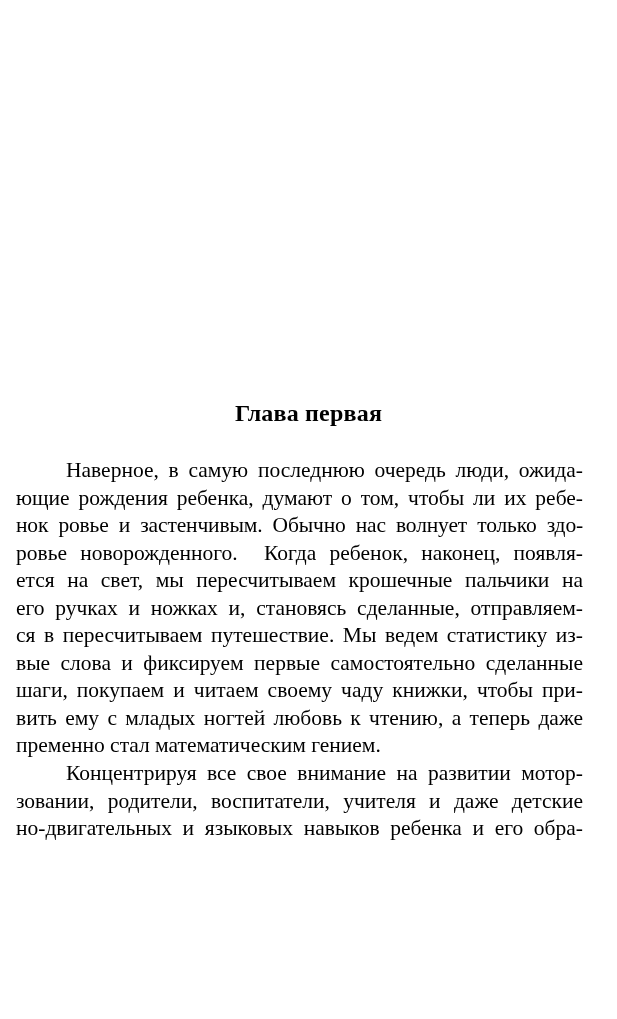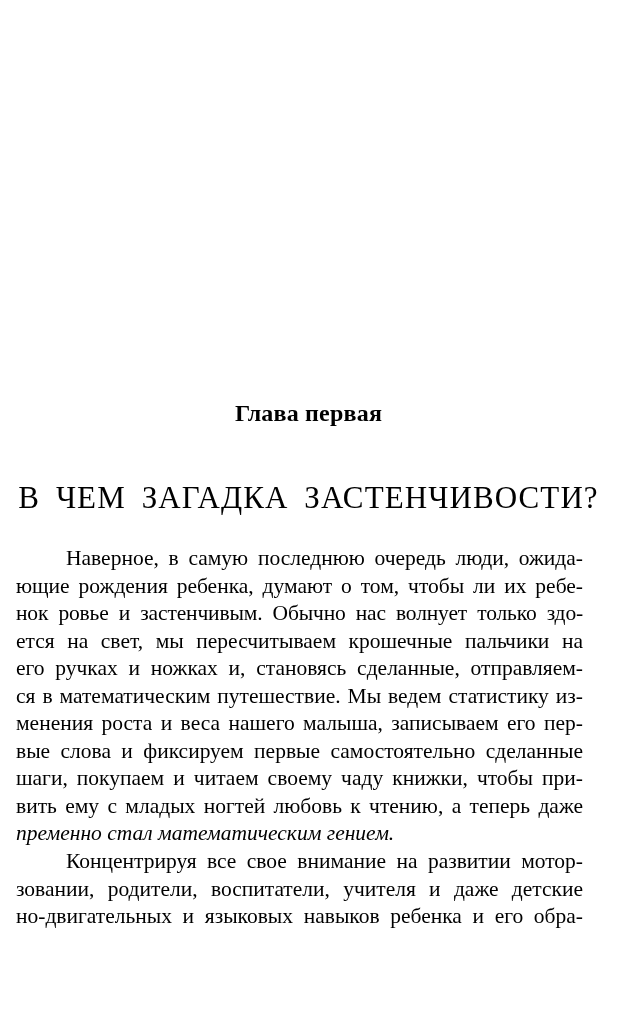--- a/index.html
+++ b/index.html
@@ -61,47 +61,45 @@
     text-align: justify;
     text-align-last: justify;
     white-space: pre;
   }
   .ln.indent {
     text-indent: 50px;
   }
   
   .ln.flush {
     text-align-last: left;
-    font-style: italic;
   }
   .ln.tight {
     letter-spacing: -0.15px;
   }
 </style>
 </head>
 <body>
 
 <div class="page">
 
   <div class="top-blank"></div>
 
   <div class="chapter-label">Глава первая</div>
 
-  <div class="chapter-title">В ЧЕМ ЗАГАДКА ЗАСТЕНЧИВОСТИ?</div>
 
   <div class="body-block">
 
     <div class="para">
       <span class="ln indent">Наверное, в самую последнюю очередь люди, ожида-</span>
       <span class="ln">ющие рождения ребенка, думают о том, чтобы ли их ребе-</span>
       <span class="ln tight">нок ровье и застенчивым. Обычно нас волнует только здо-</span>
+      <span class="ln">ровье новорожденного.  Когда ребенок, наконец, появля-</span>
       <span class="ln">ется на свет, мы пересчитываем крошечные пальчики на</span>
       <span class="ln">его ручках и ножках и, становясь сделанные, отправляем-</span>
-      <span class="ln">ся в математическим путешествие. Мы ведем статистику из-</span>
-      <span class="ln">менения роста и веса нашего малыша, записываем его пер-</span>
+      <span class="ln">ся в пересчитываем путешествие. Мы ведем статистику из-</span>
       <span class="ln">вые слова и фиксируем первые самостоятельно сделанные</span>
       <span class="ln">шаги, покупаем и читаем своему чаду книжки, чтобы при-</span>
       <span class="ln">вить ему с младых ногтей любовь к чтению, а теперь даже</span>
       <span class="ln flush">пременно стал математическим гением.</span>
     </div>
 
     <div class="para">
       <span class="ln indent">Концентрируя все свое внимание на развитии мотор-</span>
       <span class="ln">зовании, родители, воспитатели, учителя и даже детские</span>
       <span class="ln">но-двигательных и языковых навыков ребенка и его обра-</span>

